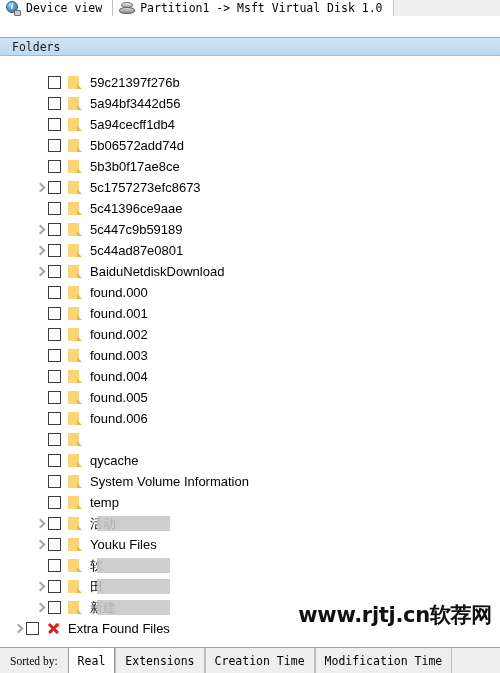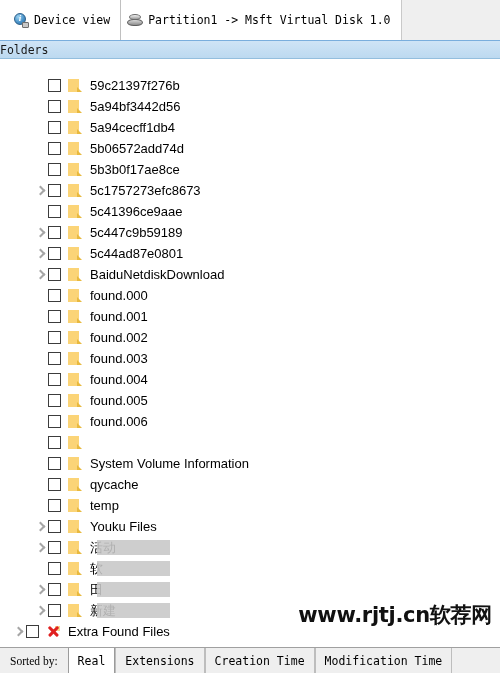--- a/index.html
+++ b/index.html
@@ -15,27 +15,26 @@
     position: relative;
     width: 500px;
     height: 673px;
     background: #ffffff;
     display: flex;
     flex-direction: column;
   }
 
   
   .tabstrip {
-    height: 40px;
+    height: 16px;
     background: #efefef;
     display: flex;
     align-items: stretch;
     flex: 0 0 auto;
     position: relative;
-    margin-left: 8px;
   }
   .tab {
     display: flex;
     align-items: center;
     gap: 5px;
     padding: 0 10px 0 6px;
     background: #ffffff;
     border-right: 1px solid #c9c9c9;
     font-family: "DejaVu Sans Mono", monospace;
     font-size: 11.5px;
@@ -86,25 +85,26 @@
   }
 
   
   .colheader {
     height: 19px;
     background: linear-gradient(#cfe4f6, #bcd9f0);
     border-top: 1px solid #7aaedd;
     border-bottom: 1px solid #93bede;
     display: flex;
     align-items: center;
-    padding-left: 0;
+    padding-left: 12px;
     font-family: "DejaVu Sans Mono", monospace;
     font-size: 11.5px;
     color: #1a1a1a;
     flex: 0 0 auto;
+    margin-top: 21px;
   }
 
   
   .treewrap {
     flex: 1 1 auto;
     background: #ffffff;
     overflow: hidden;
     position: relative;
     padding-top: 16px;
   }
@@ -453,61 +453,61 @@
           </span>
           <span class="redacted full" style="min-width: 92px;"></span>
         </div>
         <div class="row">
           <div class="arrowcell"></div>
           <div class="cbox"></div>
           <span class="ic-folder">
             <span class="tab"></span>
             <span class="fold"></span>
           </span>
+          <span class="lbl">qycache</span>
+        </div>
+        <div class="row">
+          <div class="arrowcell"></div>
+          <div class="cbox"></div>
+          <span class="ic-folder">
+            <span class="tab"></span>
+            <span class="fold"></span>
+          </span>
           <span class="lbl">System Volume Information</span>
         </div>
         <div class="row">
           <div class="arrowcell"></div>
           <div class="cbox"></div>
           <span class="ic-folder">
             <span class="tab"></span>
             <span class="fold"></span>
           </span>
-          <span class="lbl">qycache</span>
-        </div>
-        <div class="row">
-          <div class="arrowcell"></div>
-          <div class="cbox"></div>
-          <span class="ic-folder">
-            <span class="tab"></span>
-            <span class="fold"></span>
-          </span>
           <span class="lbl">temp</span>
         </div>
         <div class="row">
           <div class="arrowcell">
             <span class="chev"></span>
           </div>
           <div class="cbox"></div>
           <span class="ic-folder">
             <span class="tab"></span>
             <span class="fold"></span>
           </span>
+          <span class="redacted" style="min-width: 78px;">活动</span>
+        </div>
+        <div class="row">
+          <div class="arrowcell">
+            <span class="chev"></span>
+          </div>
+          <div class="cbox"></div>
+          <span class="ic-folder">
+            <span class="tab"></span>
+            <span class="fold"></span>
+          </span>
           <span class="lbl">Youku Files</span>
-        </div>
-        <div class="row">
-          <div class="arrowcell">
-            <span class="chev"></span>
-          </div>
-          <div class="cbox"></div>
-          <span class="ic-folder">
-            <span class="tab"></span>
-            <span class="fold"></span>
-          </span>
-          <span class="redacted" style="min-width: 78px;">活动</span>
         </div>
         <div class="row">
           <div class="arrowcell"></div>
           <div class="cbox"></div>
           <span class="ic-folder">
             <span class="tab"></span>
             <span class="fold"></span>
           </span>
           <span class="redacted" style="min-width: 78px;">软</span>
         </div>

